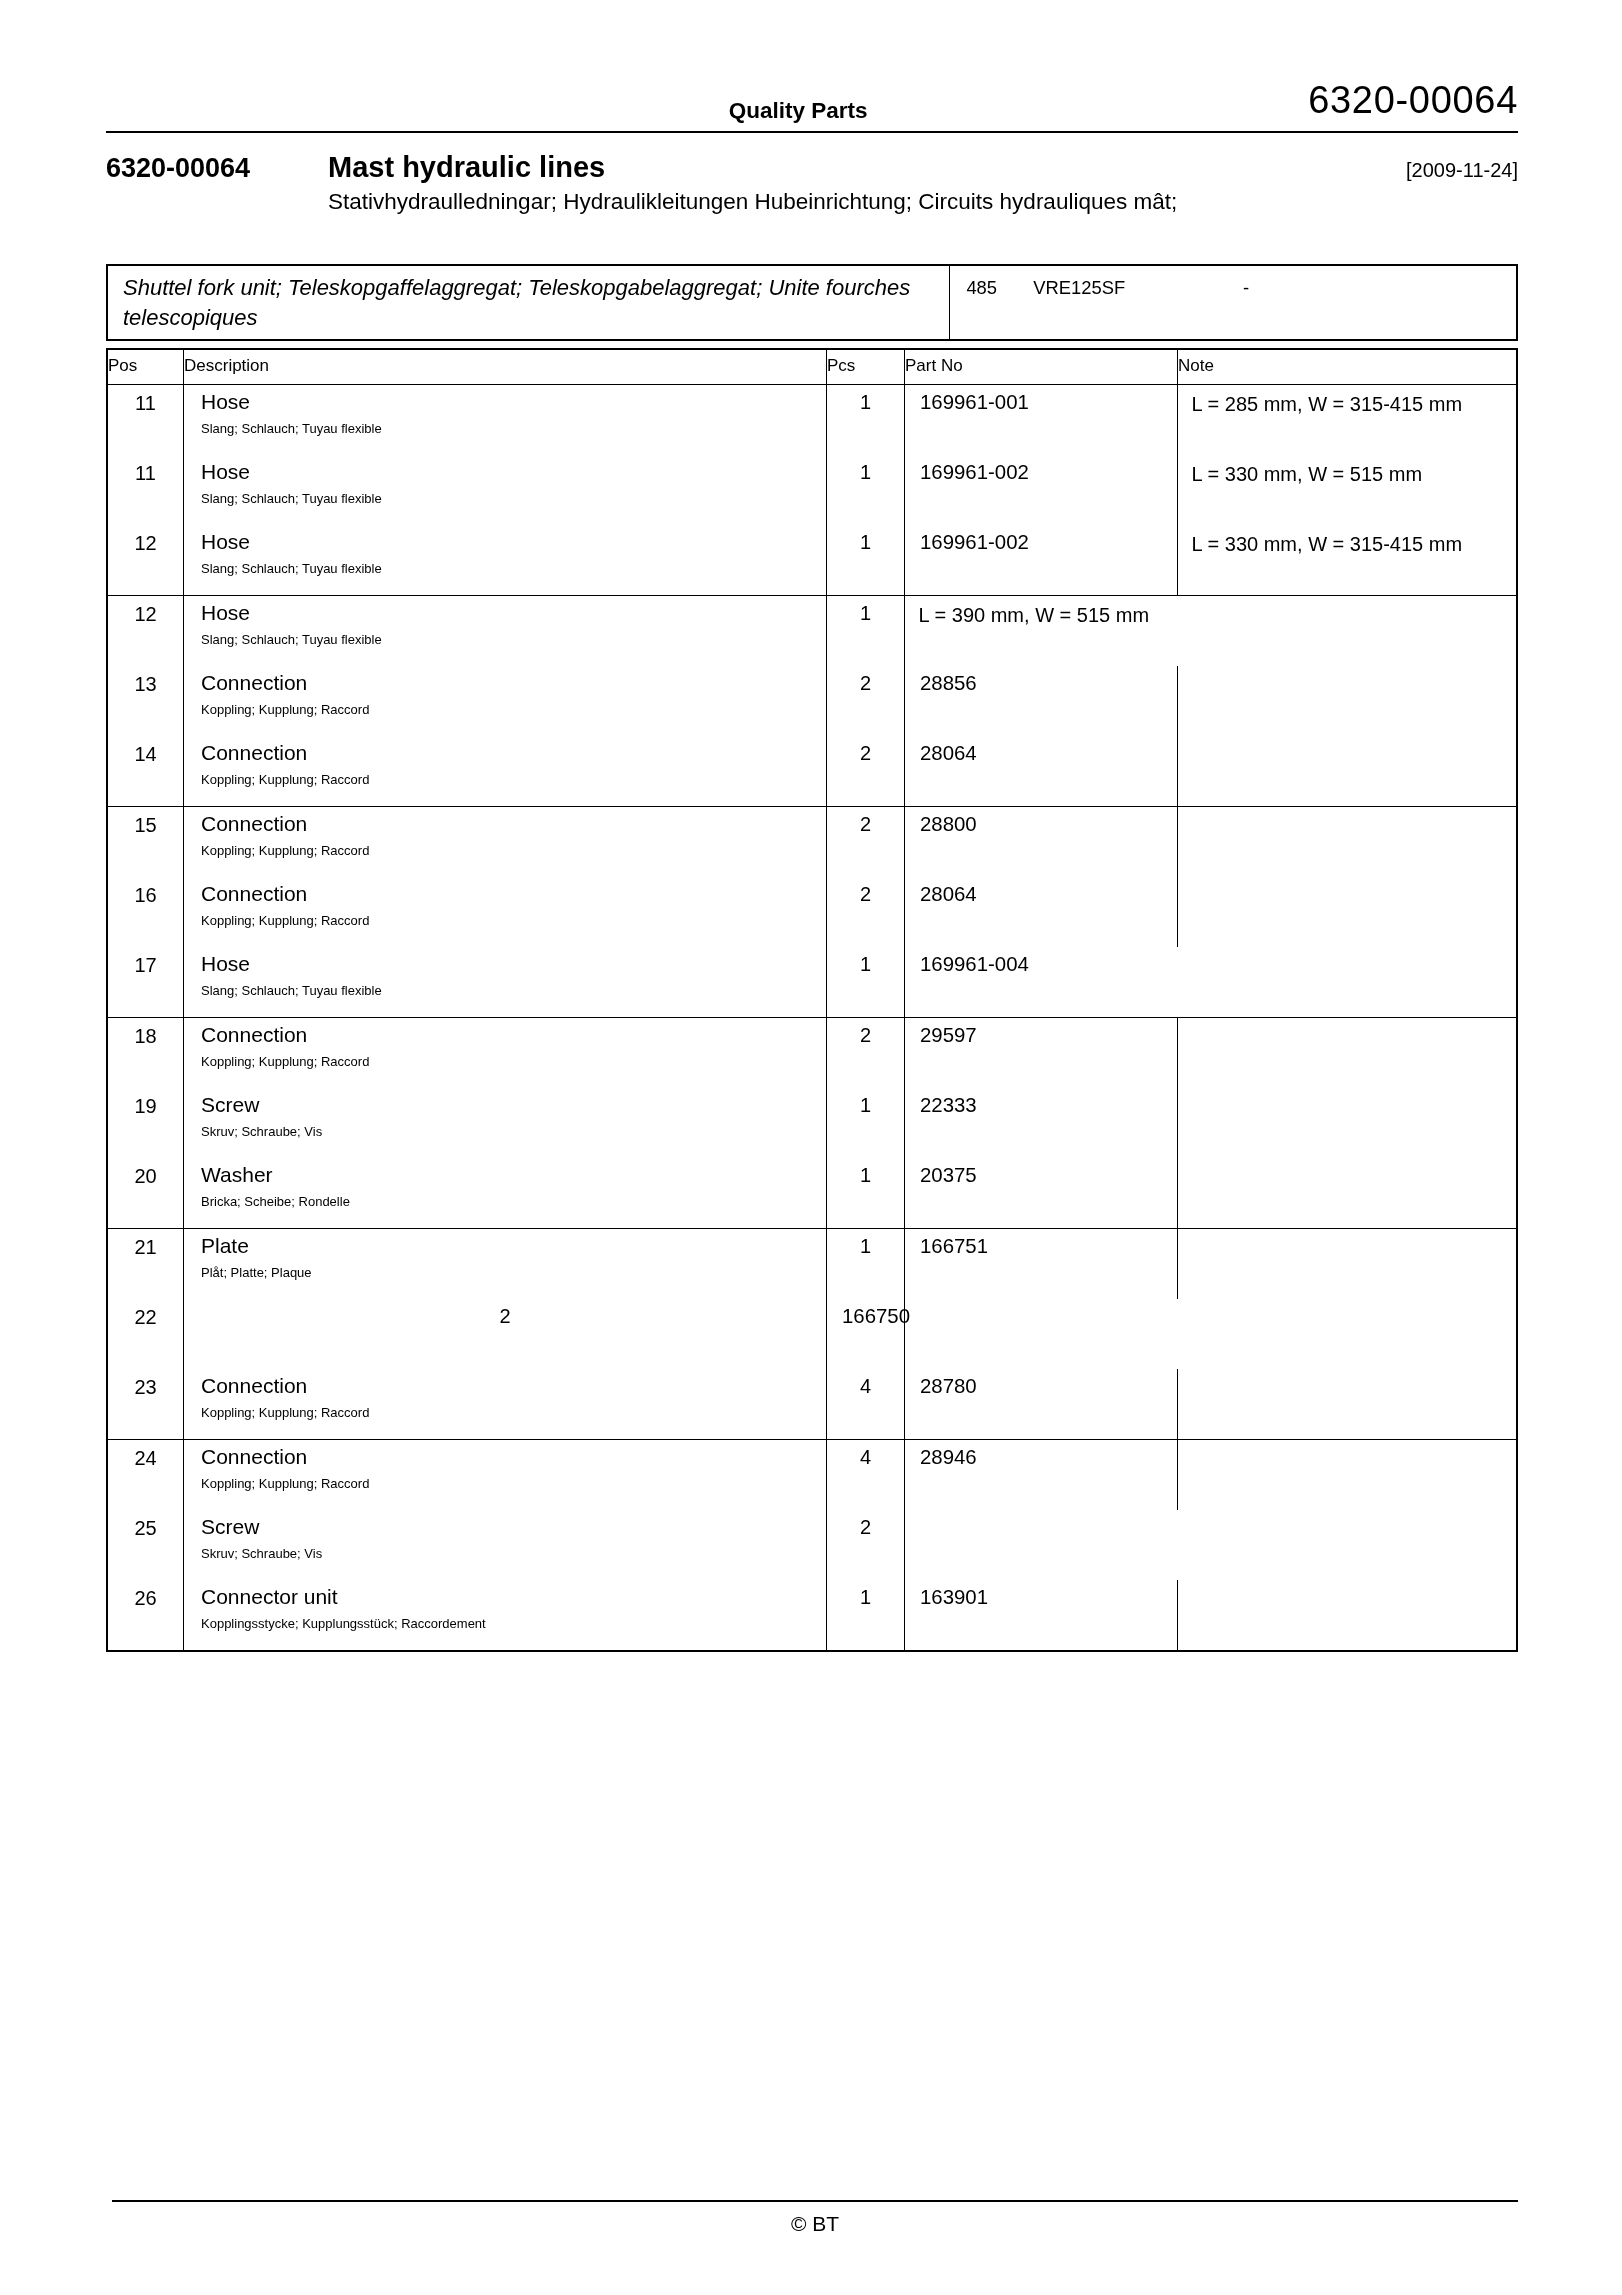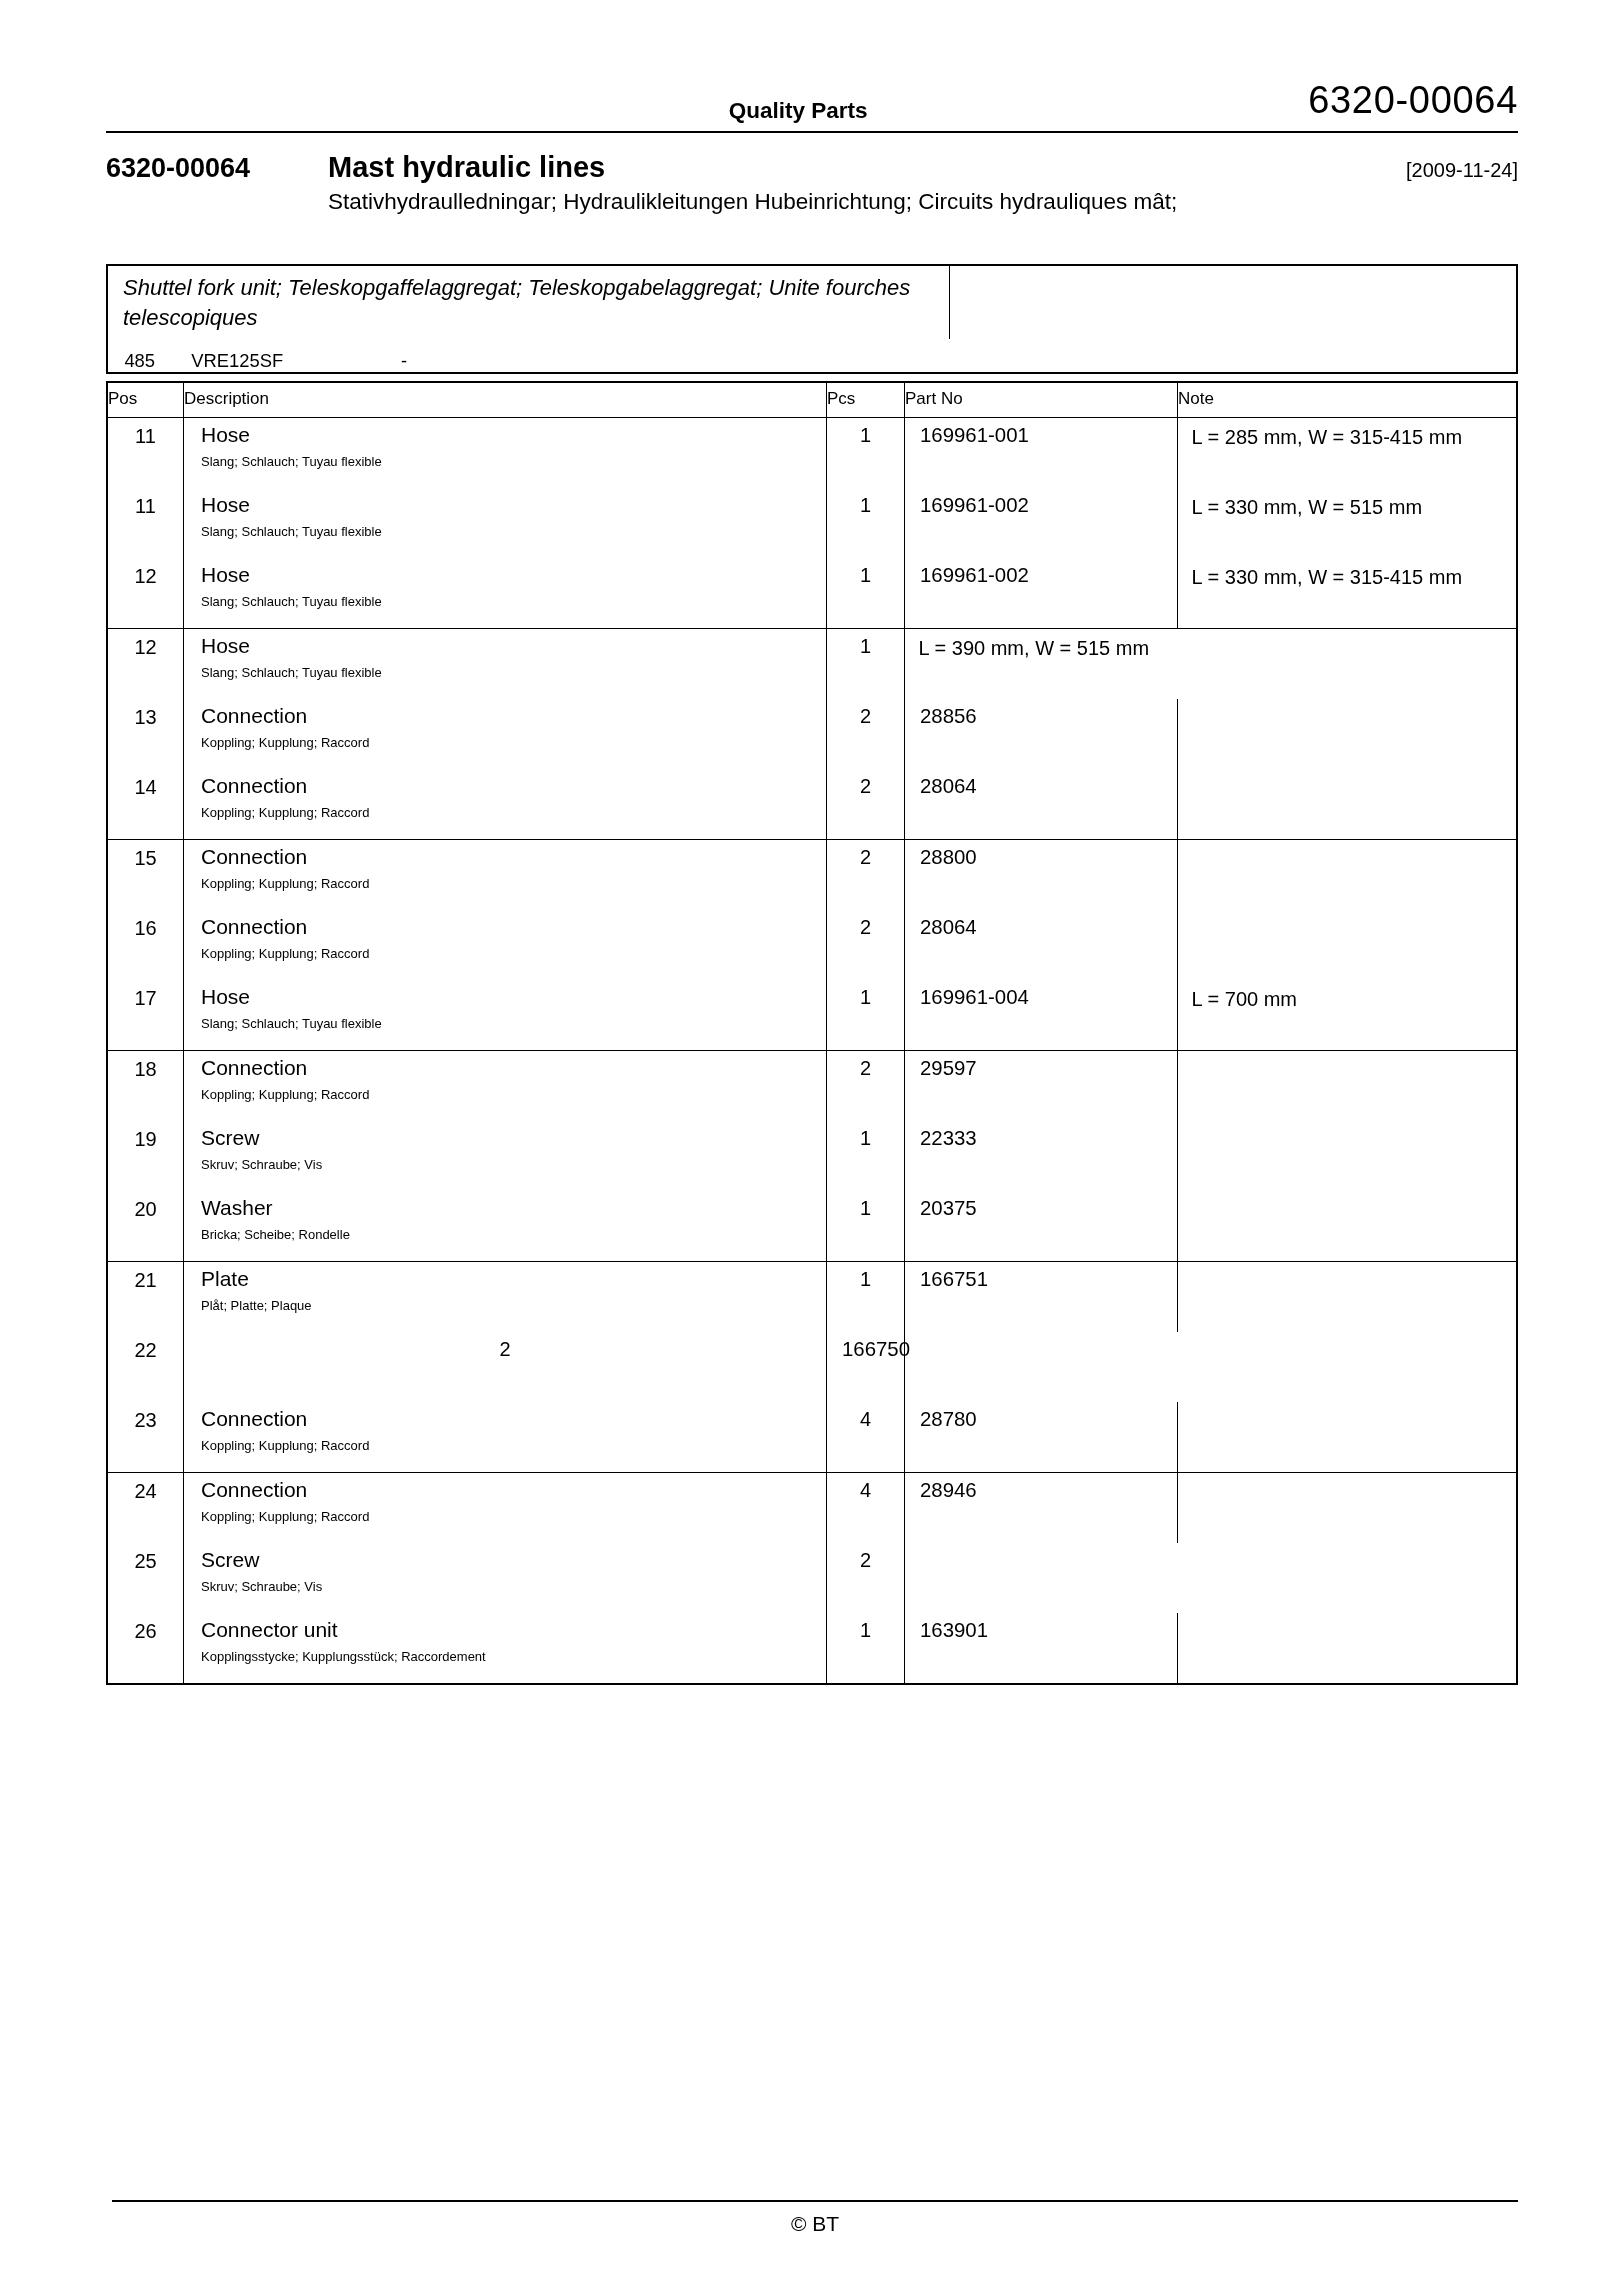--- a/index.html
+++ b/index.html
@@ -19,21 +19,21 @@
   .doc-num-large { position:absolute; right:0; bottom:9.5px; font-size:38px; font-weight:400; letter-spacing:0.7px; }
 
   
   .title-row { display:flex; align-items:baseline; margin-top:17.7px; }
   .t-doc { font-weight:bold; font-size:27px; width:222px; flex:none; }
   .t-title { font-weight:bold; font-size:29px; flex:1; }
   .t-date { font-weight:normal; font-size:20px; }
   .t-subtitle { margin-left:222px; margin-top:5.5px; font-size:22.5px; }
 
   
-  .unit-box { margin-top:49px; border:2px solid #000; display:flex; min-height:71px;flex-direction:column; }
+  .unit-box { margin-top:49px; border:2px solid #000; display:flex; min-height:71px; }
   .unit-left {
     width:842px; flex:none; border-right:1.4px solid #000;
     padding:6.8px 20.4px 6.8px 15px; font-style:italic; font-size:22px; line-height:1.35;
   }
   .unit-right { flex:1; position:relative; padding:11px 0 0 16.4px; font-size:18.4px; }
   .unit-model { margin-left:31px; }
   .unit-dash { position:absolute; left:293px; top:11px; }
 
   
   .ptable { margin-top:6.8px; border:2px solid #000; }
@@ -183,21 +183,20 @@
             <div class="cell c-note"></div>
           </div>
           <div class="grid-row trow">
             <div class="cell c-pos">17</div>
             <div class="cell c-desc">
               <div class="desc-main">Hose</div>
               <div class="desc-sub">Slang; Schlauch; Tuyau flexible</div>
             </div>
             <div class="cell c-pcs">1</div>
             <div class="cell c-part">169961-004</div>
-            <div class="cell c-note">L = 700 mm</div>
           </div>
         </div>
         <div class="row-group">
           <div class="grid-row trow">
             <div class="cell c-pos">18</div>
             <div class="cell c-desc">
               <div class="desc-main">Connection</div>
               <div class="desc-sub">Koppling; Kupplung; Raccord</div>
             </div>
             <div class="cell c-pcs">2</div>

